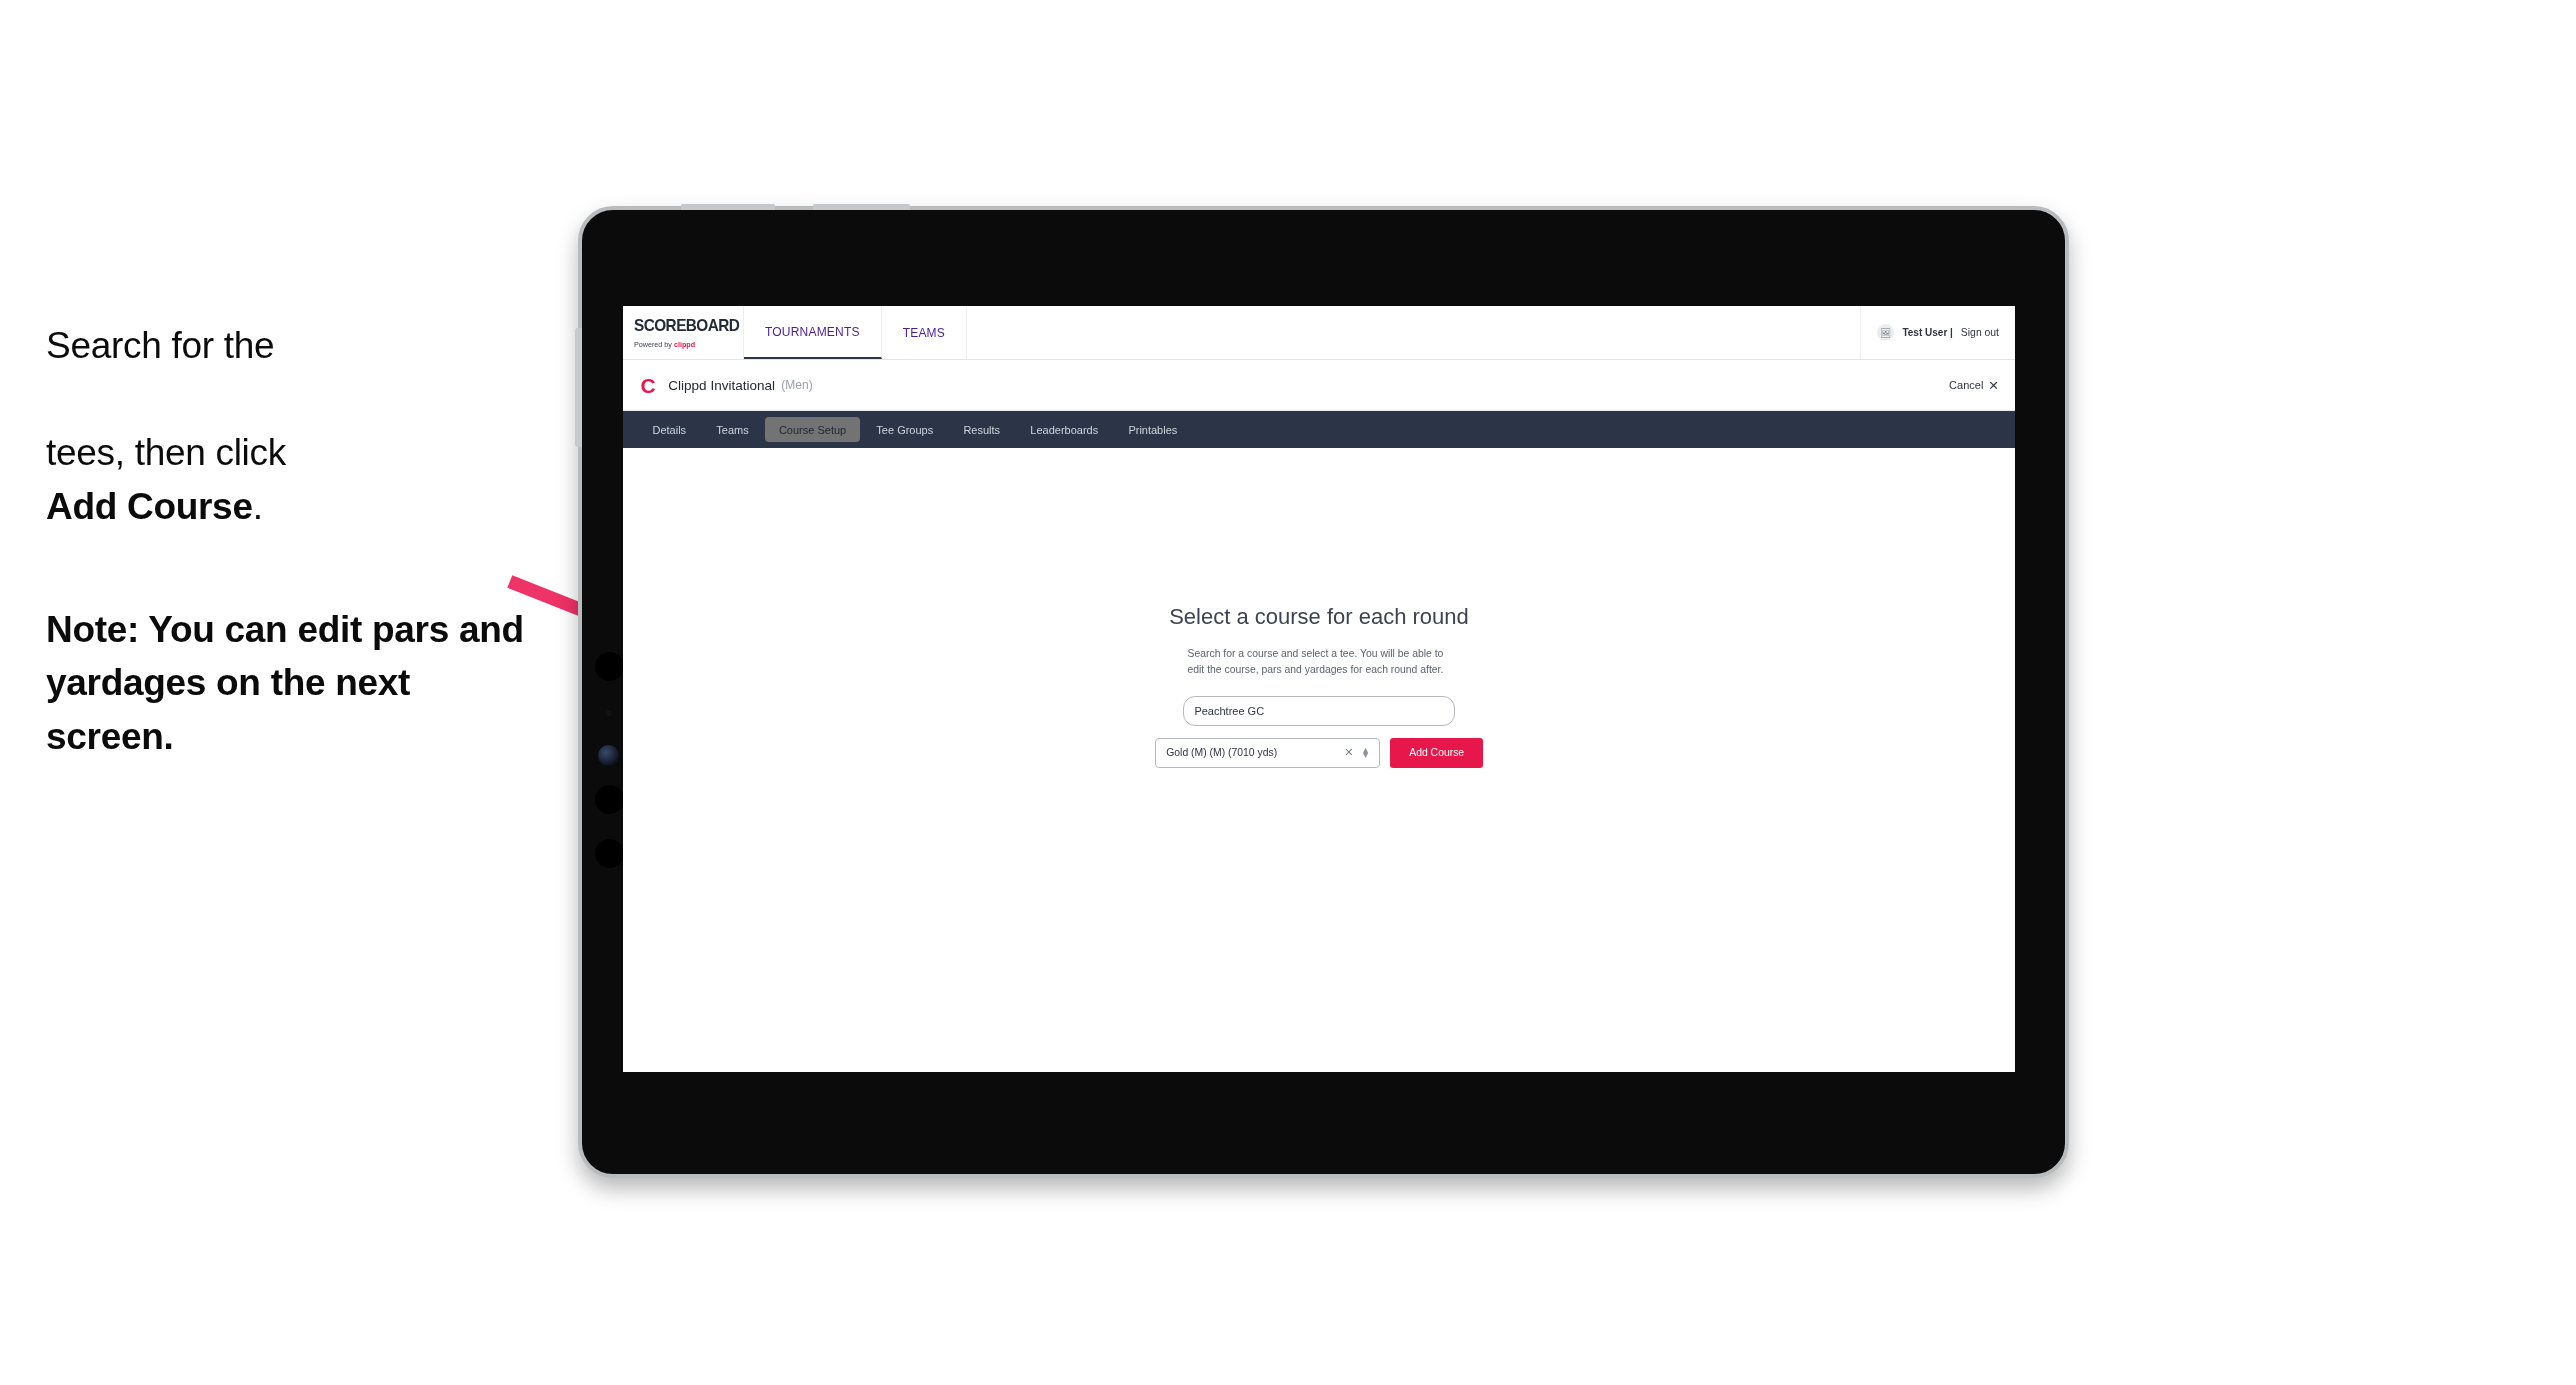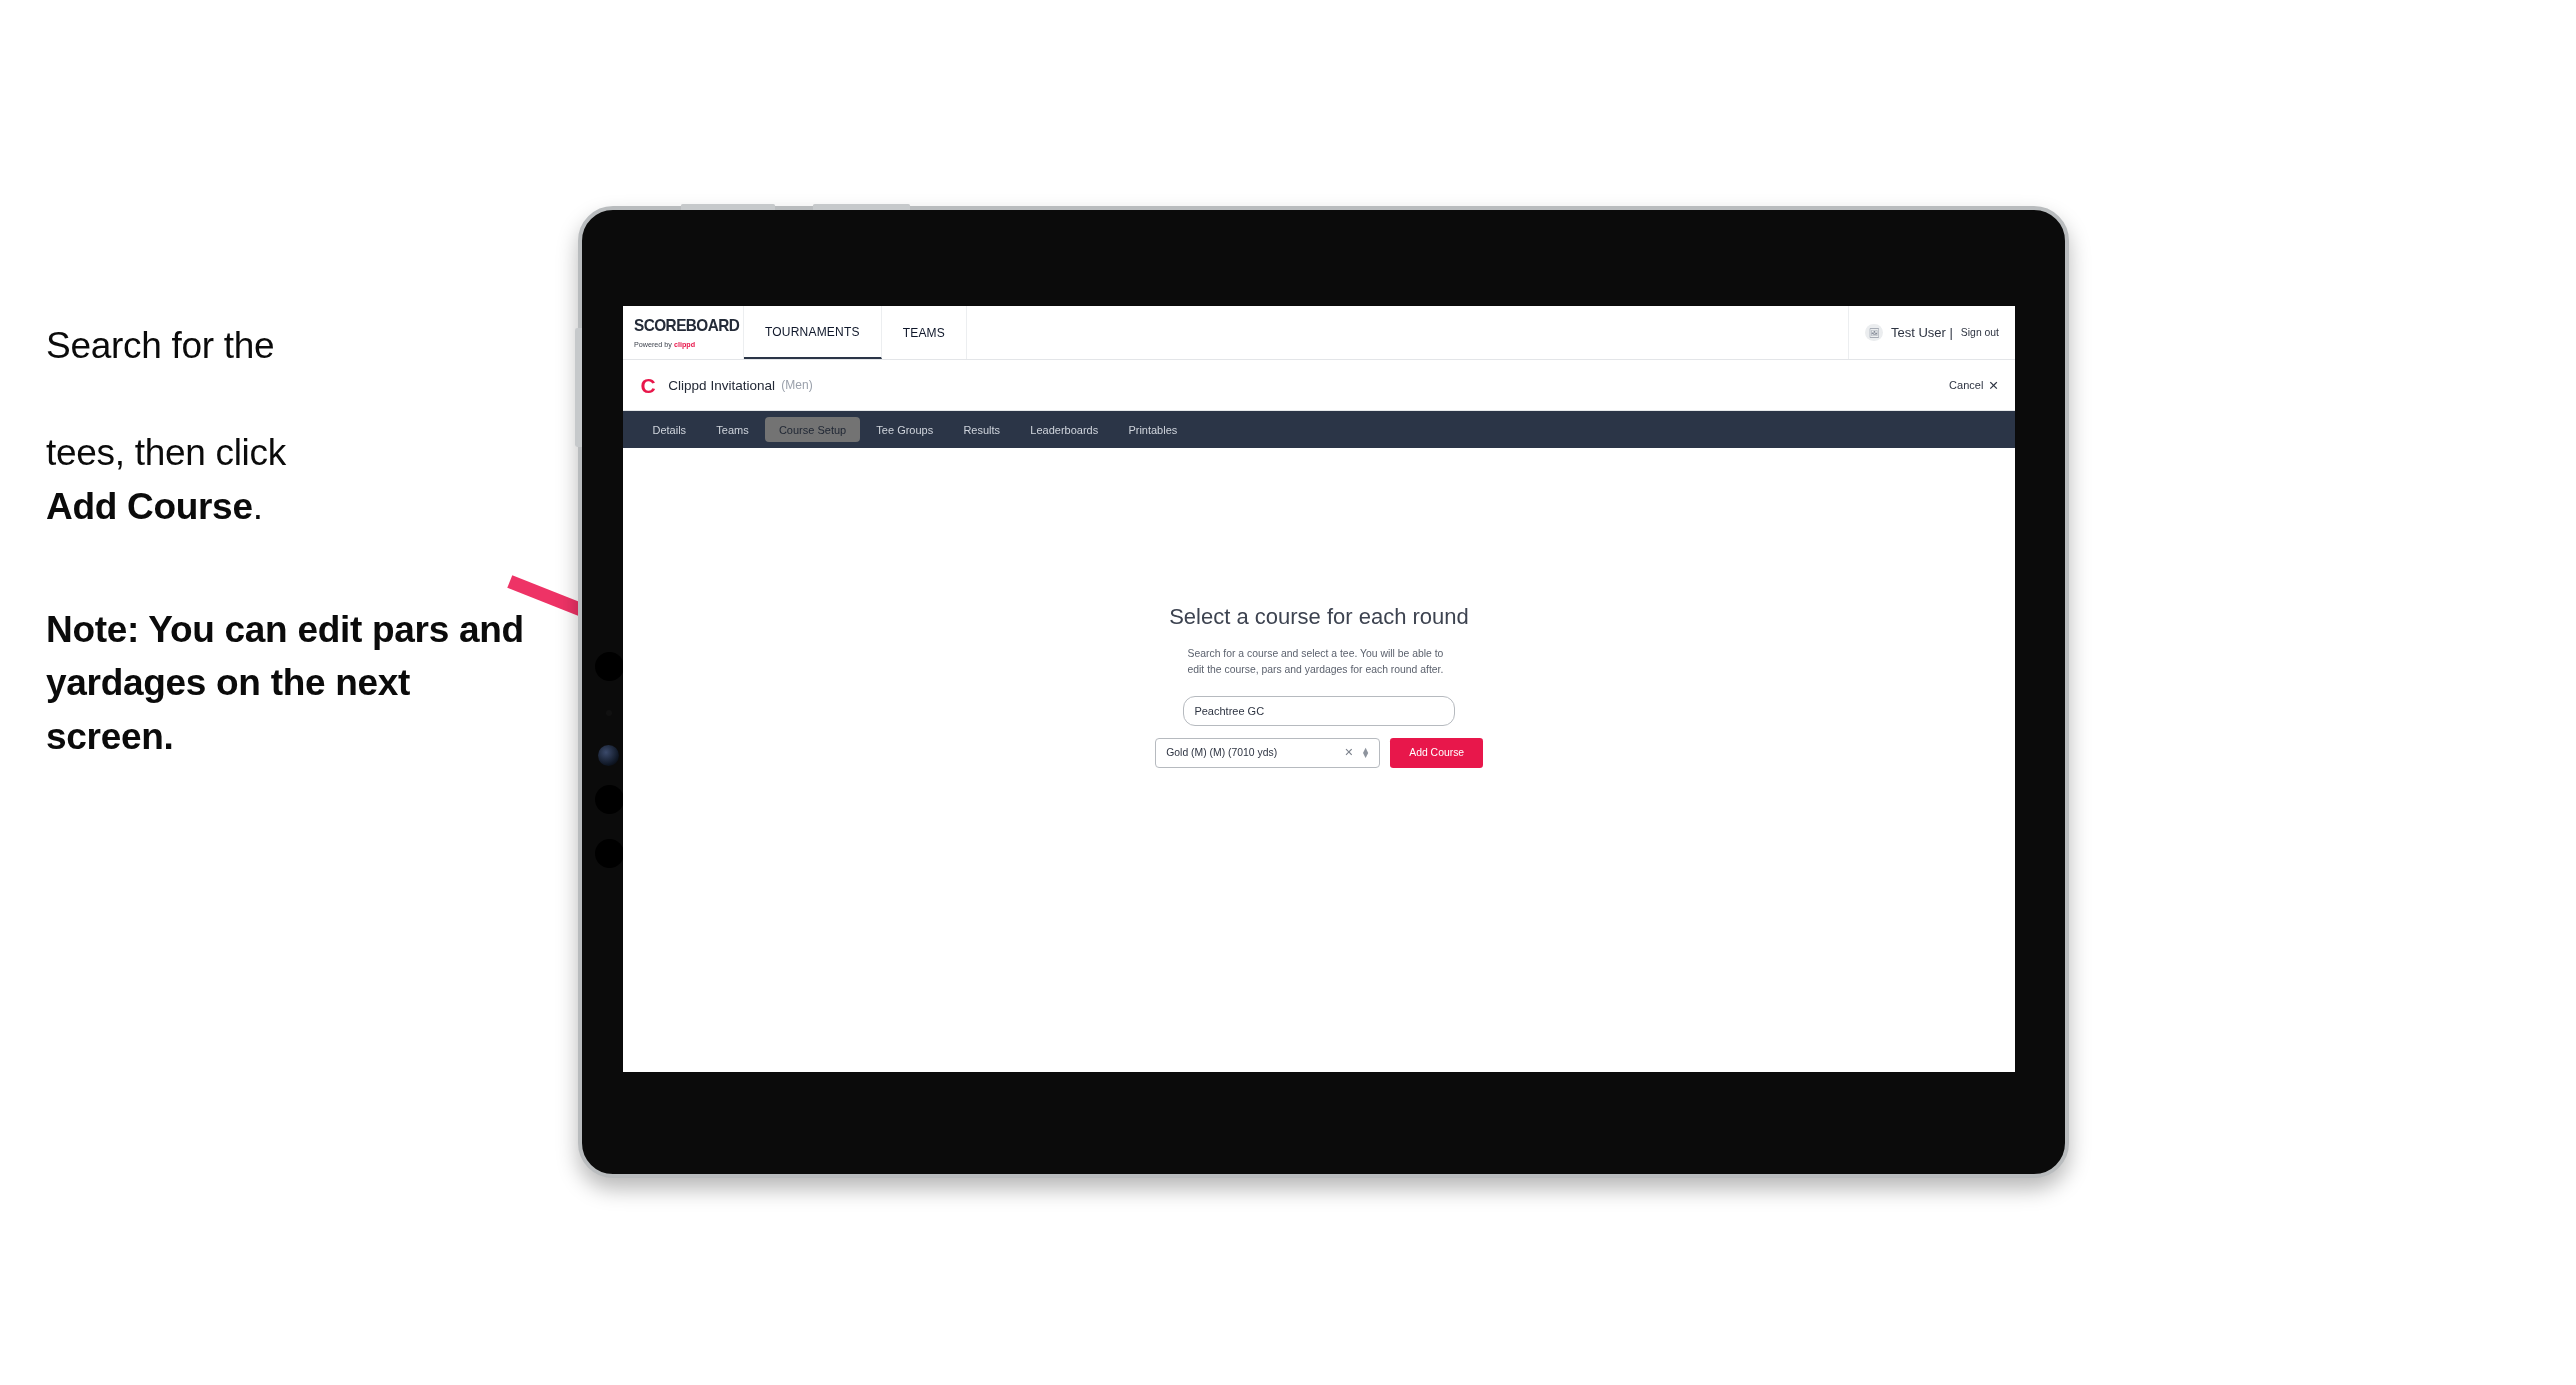--- a/index.html
+++ b/index.html
@@ -143,21 +143,21 @@
     white-space: nowrap;
   }
   .brand-sub .accent { color: #e8174b; font-weight: bold; }
 
   .mainnav { display: flex; align-items: stretch; }
   .mainnav-item {
     display: flex;
     align-items: center;
     padding: 0 21px;
     font-size: 12px;
-    color: #0f172a;
+    color: #4c1d95;
     letter-spacing: 0.2px;
     border-right: 0.8px solid #eceef0;
     box-sizing: border-box;
     cursor: pointer;
   }
   .mainnav-item.active {
     border-bottom: 2.4px solid #2b3547;
   }
 
   .topbar-spacer { flex: 1 1 auto; border-right: 0.8px solid #eceef0; }
@@ -169,21 +169,21 @@
     padding: 0 16px;
   }
   .avatar {
     width: 17.5px; height: 17.5px;
     border-radius: 50%;
     background: #ebedef;
     display: flex; align-items: center; justify-content: center;
     color: #6a7180;
     font-size: 8.8px;
   }
-  .user-name { font-size: 13px; color: #2e3442; }
+  .user-name { font-size: 10px; color: #2e3442; font-weight: bold; }
   .sign-out { font-size: 10.4px; color: #2e3442; cursor: pointer; }
 
   
   .title-row {
     height: 50px;
     display: flex;
     align-items: center;
     padding: 0 16px 0 17.5px;
     background: #fff;
     border-bottom: 0.8px solid #e6e8ea;

